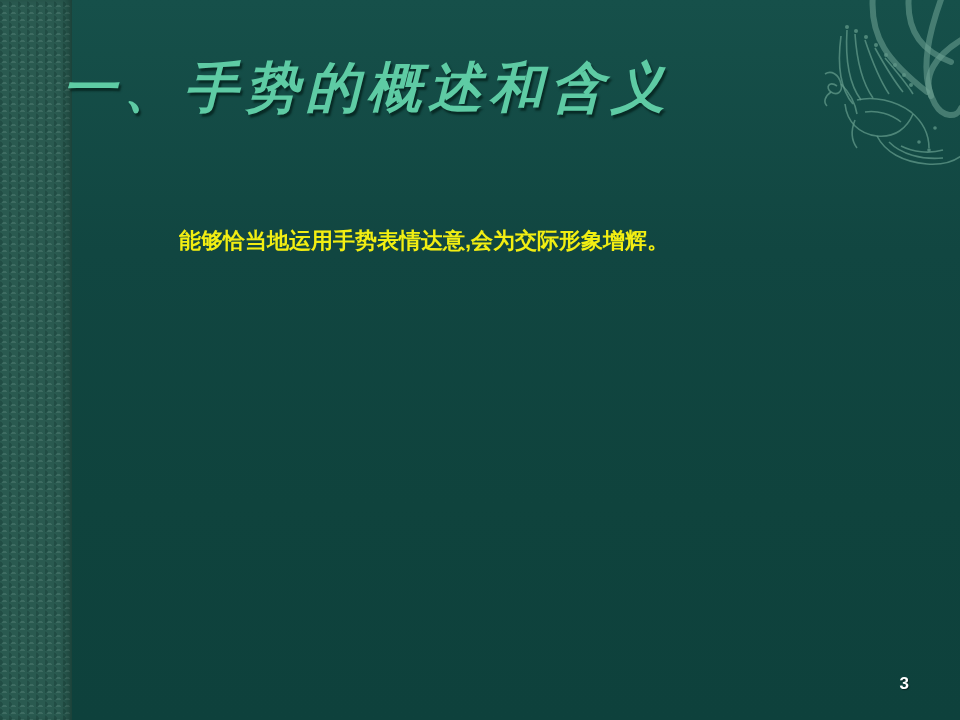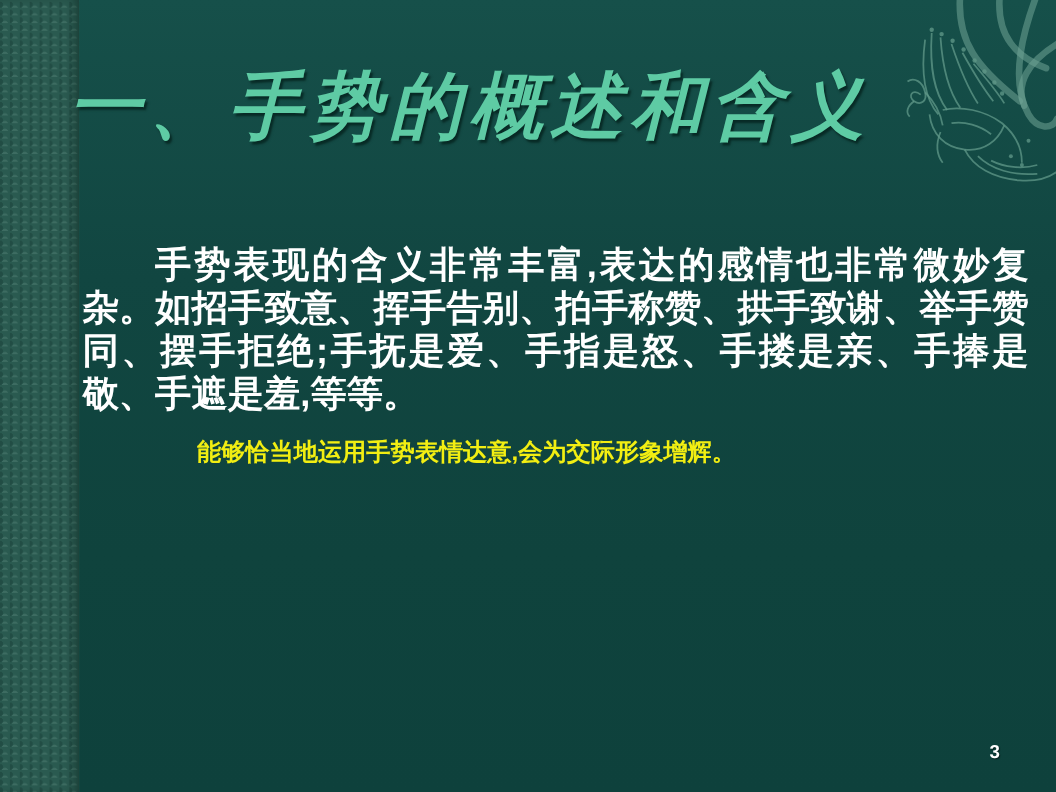--- a/index.html
+++ b/index.html
@@ -38,21 +38,21 @@
   .phoenix .fine { stroke-width: 1.6; opacity: 0.75; }
   .phoenix .dot { fill: #6fa796; stroke: none; opacity: 0.75; }
 
   .slide-title {
     position: absolute;
     left: 62px; top: 52px;
     margin: 0;
     font-family: "DejaVu Serif", serif;
     font-weight: 700;
     font-style: italic;
-    font-size: 66px;
+    font-size: 54px;
     letter-spacing: 7px;
     color: #5ecba4;
     text-shadow: 2px 3px 2px rgba(0,25,20,0.65);
     white-space: nowrap;
   }
   .section-heading {
     position: absolute;
     left: 40px; top: 150px;
     margin: 0;
     font-family: "Liberation Serif", serif;
@@ -137,19 +137,18 @@
     <path class="fine" d="M116,146 C128,152 144,154 158,150"></path>
     <circle class="dot" cx="144" cy="150" r="1.8"></circle>
     <circle class="dot" cx="134" cy="142" r="1.8"></circle>
     <circle class="dot" cx="150" cy="128" r="1.8"></circle>
   </svg>
 
   <h1 class="slide-title">一、手势的概述和含义</h1>
 
 
   <div class="body-block">
-    <p>手势表现的含义非常丰富,表达的感情也非常微妙复杂。如招手致意、挥手告别、拍手称赞、拱手致谢、举手赞同、摆手拒绝;手抚是爱、手指是怒、手搂是亲、手捧是敬、手遮是羞,等等。</p>
     <p class="highlight-line">能够恰当地运用手势表情达意,会为交际形象增辉。</p>
   </div>
 
   <div class="page-number">3</div>
 
 </div>
 
 </body></html>

